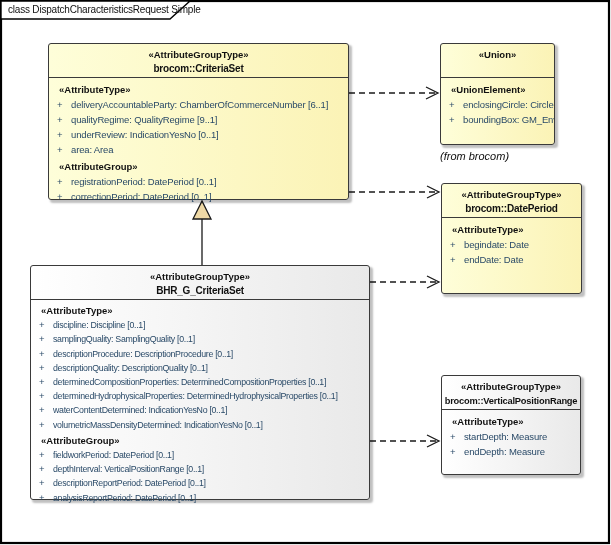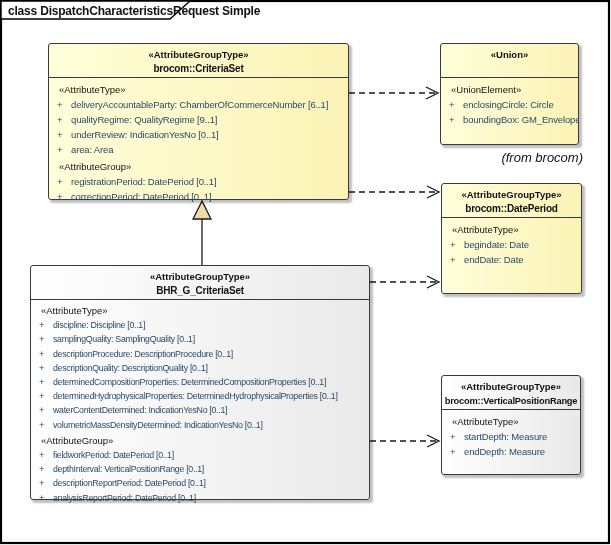--- a/index.html
+++ b/index.html
@@ -6,57 +6,57 @@
   body{
     position:relative;
     width:611px;height:545px;
     background:#ffffff;
     font-family:"Liberation Sans", sans-serif;
     overflow:hidden;
   }
   .connector-layer{position:absolute;left:0;top:0;z-index:1;}
   .frame-title{
     position:absolute;left:8px;top:4px;z-index:3;
-    font-size:12px;font-weight:bold;letter-spacing:-0.2px;color:#111;
+    font-size:10px;font-weight:normal;letter-spacing:-0.2px;color:#111;
     white-space:nowrap;
   }
   .uml-box{
     position:absolute;z-index:2;
     border:1.4px solid var(--border-col);
     border-radius:3px;
     box-shadow:2.5px 2.5px 2px rgba(0,0,0,0.25);
     box-sizing:border-box;
   }
   .yellow{background:linear-gradient(90deg,var(--yl),var(--yr));}
   .neutral{background:linear-gradient(90deg,var(--nl),var(--nr));}
   .box-header{
     border-bottom:1.4px solid var(--border-col);
     text-align:center;height:34px;box-sizing:border-box;padding-top:3px;
   }
   .stereo{font-size:9.5px;font-weight:bold;color:#111;line-height:15px;white-space:nowrap;}
   .cname{font-size:10px;font-weight:bold;color:#111;line-height:14px;letter-spacing:-0.2px;white-space:nowrap;}
   .box-body{padding-top:2px;overflow:hidden;}
-  .sec-label{font-size:9.5px;font-weight:normal;color:#111;padding-left:10px;line-height:15px;margin-top:2px;white-space:nowrap;}
+  .sec-label{font-size:9.5px;font-weight:bold;color:#111;padding-left:10px;line-height:15px;margin-top:2px;white-space:nowrap;}
   .attr-row{display:flex;line-height:15px;}
   .vis{flex:none;width:14px;padding-left:8px;color:var(--attr-col);font-size:9.5px;}
   .attr-text{font-size:9.5px;color:var(--attr-col);letter-spacing:-0.15px;white-space:nowrap;}
 
   #box-criteriaset{left:48px;top:43px;width:301px;height:157px;}
-  #box-area{left:440px;top:43px;width:139px;height:102px;}
+  #box-area{left:440px;top:43px;width:115px;height:102px;}
   #box-dateperiod{left:441px;top:183px;width:141px;height:111px;}
   #box-bhr{left:30px;top:265px;width:340px;height:235px;}
   #box-vpr{left:441px;top:375px;width:140px;height:100px;}
 
   #box-bhr .attr-row,#box-bhr .sec-label{line-height:14.2px;}
   #box-bhr .attr-text{font-size:8.8px;letter-spacing:-0.3px;}
   #box-vpr .cname{font-size:9.3px;}
 
   .from-note{
     position:absolute;left:440px;top:150px;width:143px;z-index:2;
-    text-align:right;font-style:italic;font-size:13px;color:#111;
+    text-align:left;font-style:italic;font-size:11px;color:#111;
   }
   .frame-line{stroke:#000;fill:none;}
   .tab-shape{fill:#ffffff;stroke:#000;stroke-width:1.4;}
   .solid-line{stroke:#1a1a1a;stroke-width:1.3;fill:none;}
   .dash-line{stroke:#1a1a1a;stroke-width:1.3;fill:none;stroke-dasharray:6 4;}
   .open-head{stroke:#1a1a1a;stroke-width:1.3;fill:none;}
   .gen-tri{fill:var(--tri-col);stroke:#1a1a1a;stroke-width:1.3;}
 </style>
 </head>
 <body>

